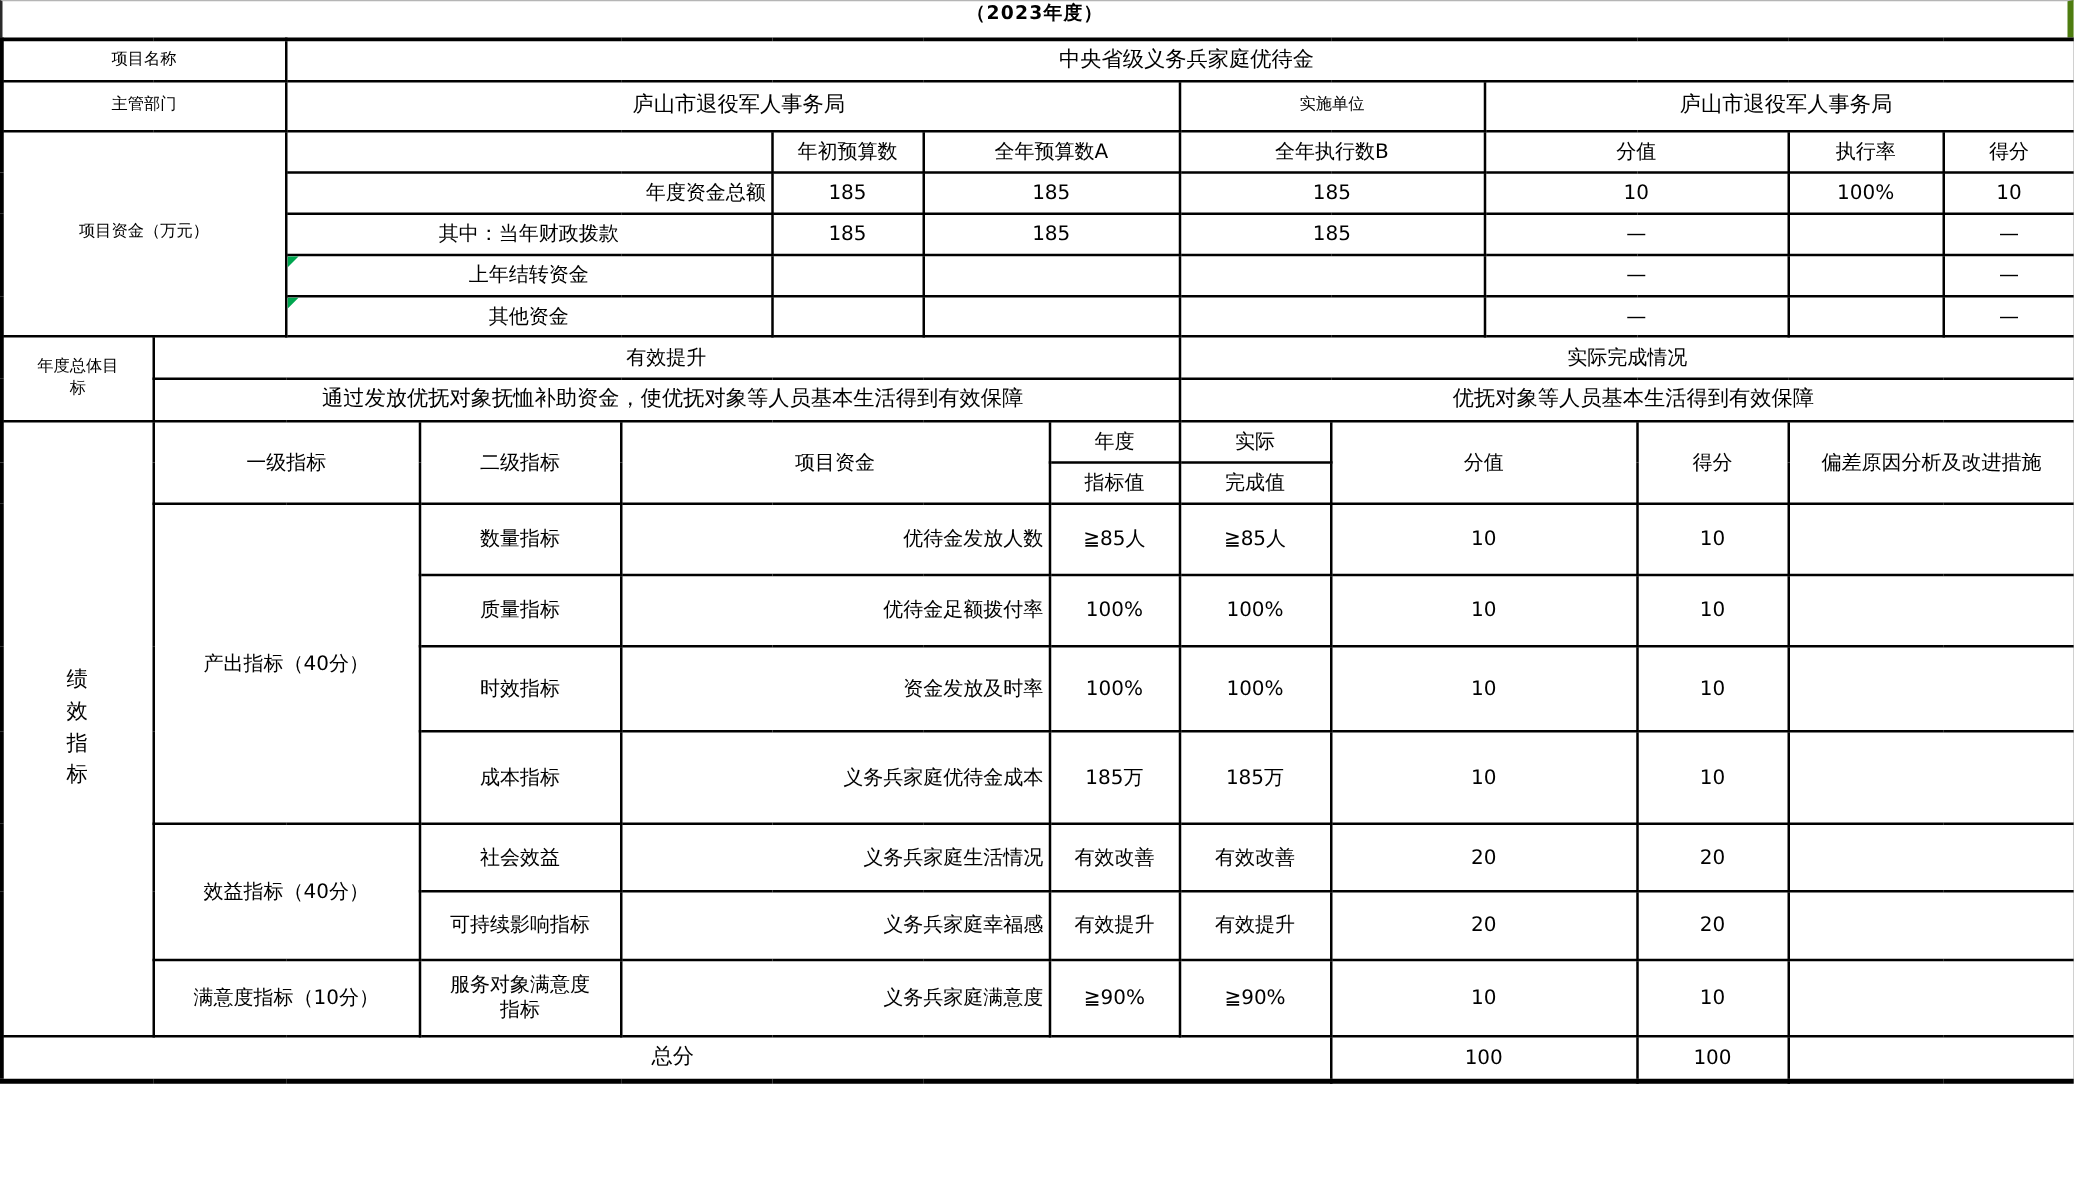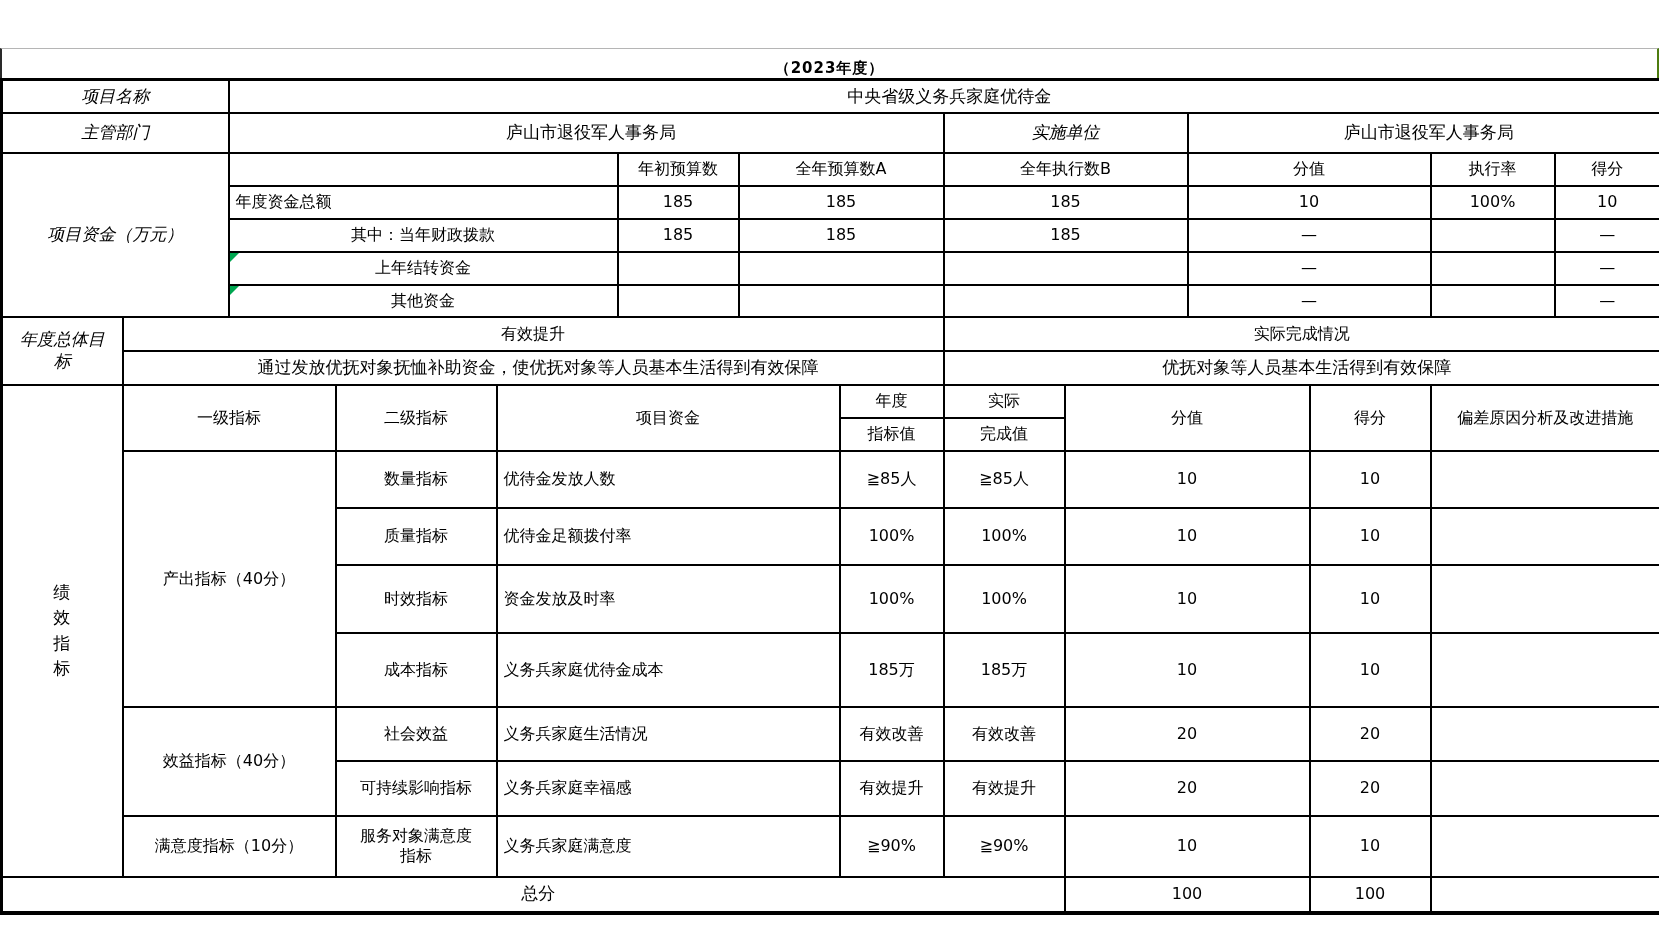--- a/index.html
+++ b/index.html
@@ -12,35 +12,35 @@
     box-sizing:border-box;height:56px;
     border-top:2px solid #2a2a2a;border-left:2px solid #2a2a2a;border-right:2px solid #2a2a2a;
     display:flex;align-items:center;justify-content:center;
   }
   .main-title{
     font-size:44px;font-weight:900;letter-spacing:5px;line-height:1;
     transform:scaleY(1.05);
   }
   .subtitle-block{
     box-sizing:border-box;height:30px;
-    border-top:1px solid #b5b5b5;border-left:2px solid #2a2a2a;border-right:2px solid #4d7c0f;
-    display:flex;align-items:flex-end;justify-content:center;margin-top:48px;
+    border-top:1px solid #b5b5b5;border-left:2px solid #2a2a2a;border-right:5px solid #4d7c0f;
+    display:flex;align-items:flex-start;justify-content:center;
   }
   .subtitle{font-size:15px;font-weight:600;letter-spacing:1px;}
   table.form{
     border-collapse:collapse;table-layout:fixed;width:1659px;
     border:3px solid #000;border-bottom:4px solid #000;
   }
   td{
     box-sizing:border-box;border:2px solid #000;
     font-size:16px;line-height:1.25;text-align:center;vertical-align:middle;
     padding:1px 4px;white-space:pre-line;overflow:hidden;position:relative;
   }
-  td.left{text-align:left;padding-left:6px;}
-  td.lbl{font-size:17px;font-style:italic;}
+  td.left{text-align:right;padding-left:6px;}
+  td.lbl{font-size:13px;}
   td.big{font-size:17px;padding-left:14px;}
   td.vert{font-size:17px;line-height:1.5;letter-spacing:1px;}
   td.err::before{
     content:"";position:absolute;top:0;left:0;width:0;height:0;
     border-top:9px solid var(--tri,#00A650);border-right:9px solid transparent;
   }
 </style>
 </head>
 <body style="--tri: #00A650;">
 

